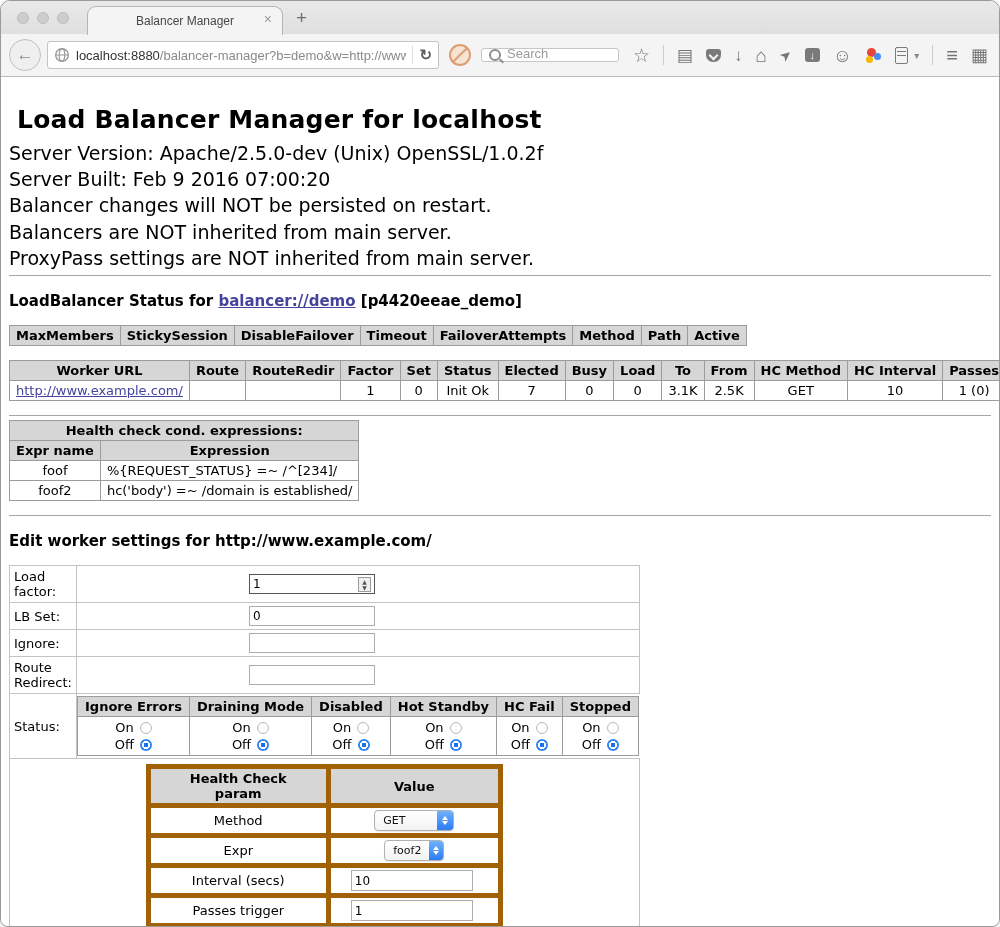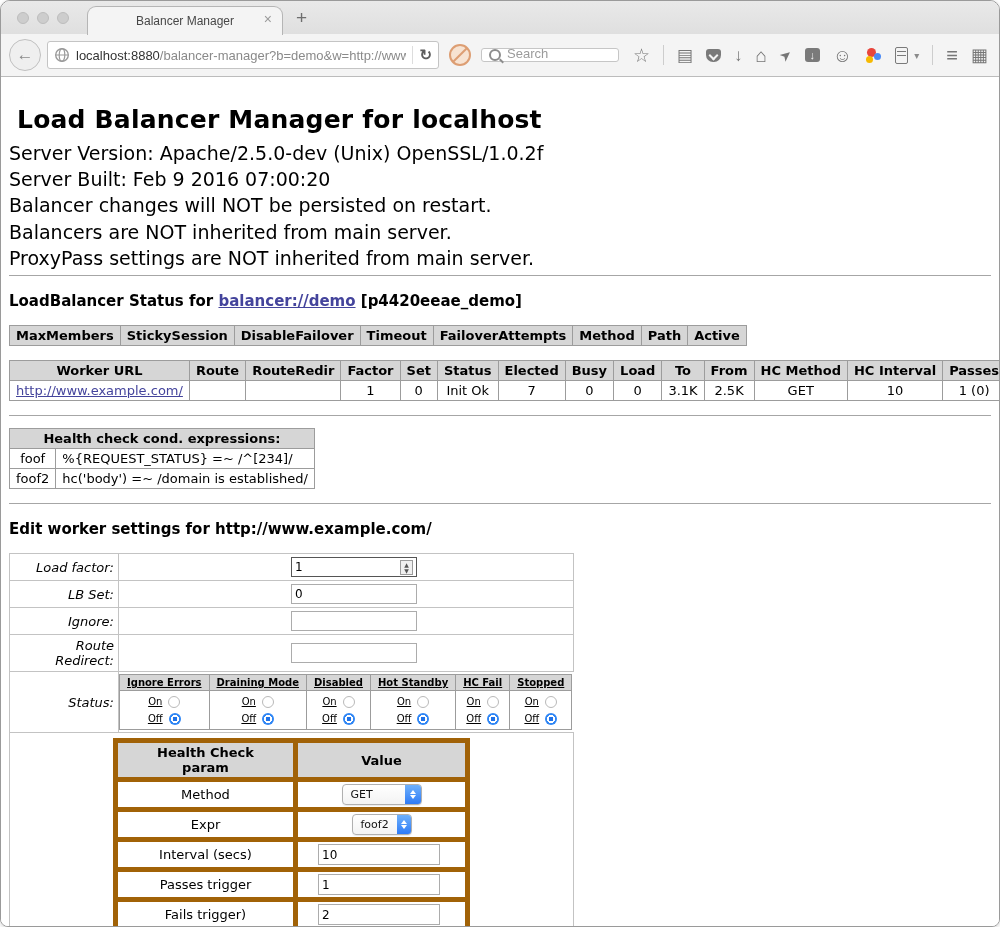--- a/index.html
+++ b/index.html
@@ -53,28 +53,28 @@
   h3{font-size:15px;margin:16px 0 15px 0;}
   a.lnk{color:#44449c;text-decoration:underline;}
   table.data{border-collapse:collapse;font-size:13px;margin:0 0 14px 0;}
   table.data th,table.data td{border:1px solid #9c9c9c;padding:2px 6px;text-align:center;white-space:nowrap;}
   table.data th{background:#d6d6d6;}
   table.data td.left{text-align:left;}
   table.worker{width:984px;}
   
   table.form{border-collapse:collapse;font-size:13px;width:565px;margin:14px 0 0 0;}
   table.form > tbody > tr > td{border:1px solid #c3c3c3;padding:3px 4px;}
-  td.flabel{width:100px;text-align:right;font-style:italic;}
+  td.flabel{width:100px;text-align:left;}
   td.fval{text-align:left;}
   td.fval .tin{margin-left:168px;}
   input.tin{width:118px;height:16px;border:1px solid #acacac;font-size:12px;font-family:"DejaVu Sans",sans-serif;padding:1px 3px;box-sizing:content-box;}
   .numwrap{position:relative;display:inline-block;margin-left:168px;}
   .numwrap input{width:118px;height:16px;border:1px solid #555;font-size:12px;padding:1px 3px;font-family:"DejaVu Sans",sans-serif;}
   .spin{position:absolute;right:4px;top:3px;width:11px;height:13px;border:1px solid #9c9c9c;background:#f0f0f0;display:flex;flex-direction:column;align-items:center;justify-content:center;font-size:6px;color:#555;line-height:6px;}
-  table.sub{border-collapse:collapse;font-size:10px;text-decoration:underline;}
+  table.sub{border-collapse:collapse;font-size:13px;}
   table.sub th,table.sub td{border:1px solid #9c9c9c;padding:2px 7px;white-space:nowrap;}
   table.sub th{background:#d6d6d6;}
   .radio-row{display:flex;align-items:center;justify-content:center;gap:6px;height:17px;}
   .radio{width:12px;height:12px;border-radius:50%;background:#fff;border:1px solid #b9b9b9;box-sizing:border-box;}
   .radio.checked{border:none;background:radial-gradient(circle at 50% 50%, #1f72e8 0 2.5px, #ffffff 2.5px 4px, #2f86f5 4px 6.5px);}
   .hc-center{text-align:center;}
   table.hc{border-collapse:collapse;font-size:13px;margin:2px auto;}
   table.hc th,table.hc td{border:5px solid #a16207;padding:2px 20px;}
   table.hc th{background:#d6d6d6;}
   table.hc td.lab{text-align:center;width:135px;}
@@ -214,25 +214,29 @@
         <td>GET</td>
         <td>10</td>
         <td>1 (0)</td>
 
       </tr>
     </tbody>
       </table>
 
     <hr>
 
-    <table class="data" style="margin-top:12px;">
+    <table class="data" style="margin-top:4px;">
       <tbody>
           <tr>
             <th colspan="2">Health check cond. expressions:</th>
           </tr>
+      <tr>
+        <th>Expr name</th>
+        <th>Expression</th>
+      </tr>
       <tr>
         <td>foof</td>
         <td class="left">%{REQUEST_STATUS} =~ /^[234]/</td>
       </tr>
       <tr>
         <td>foof2</td>
         <td class="left">hc('body') =~ /domain is established/</td>
       </tr>
     </tbody>
       </table>

